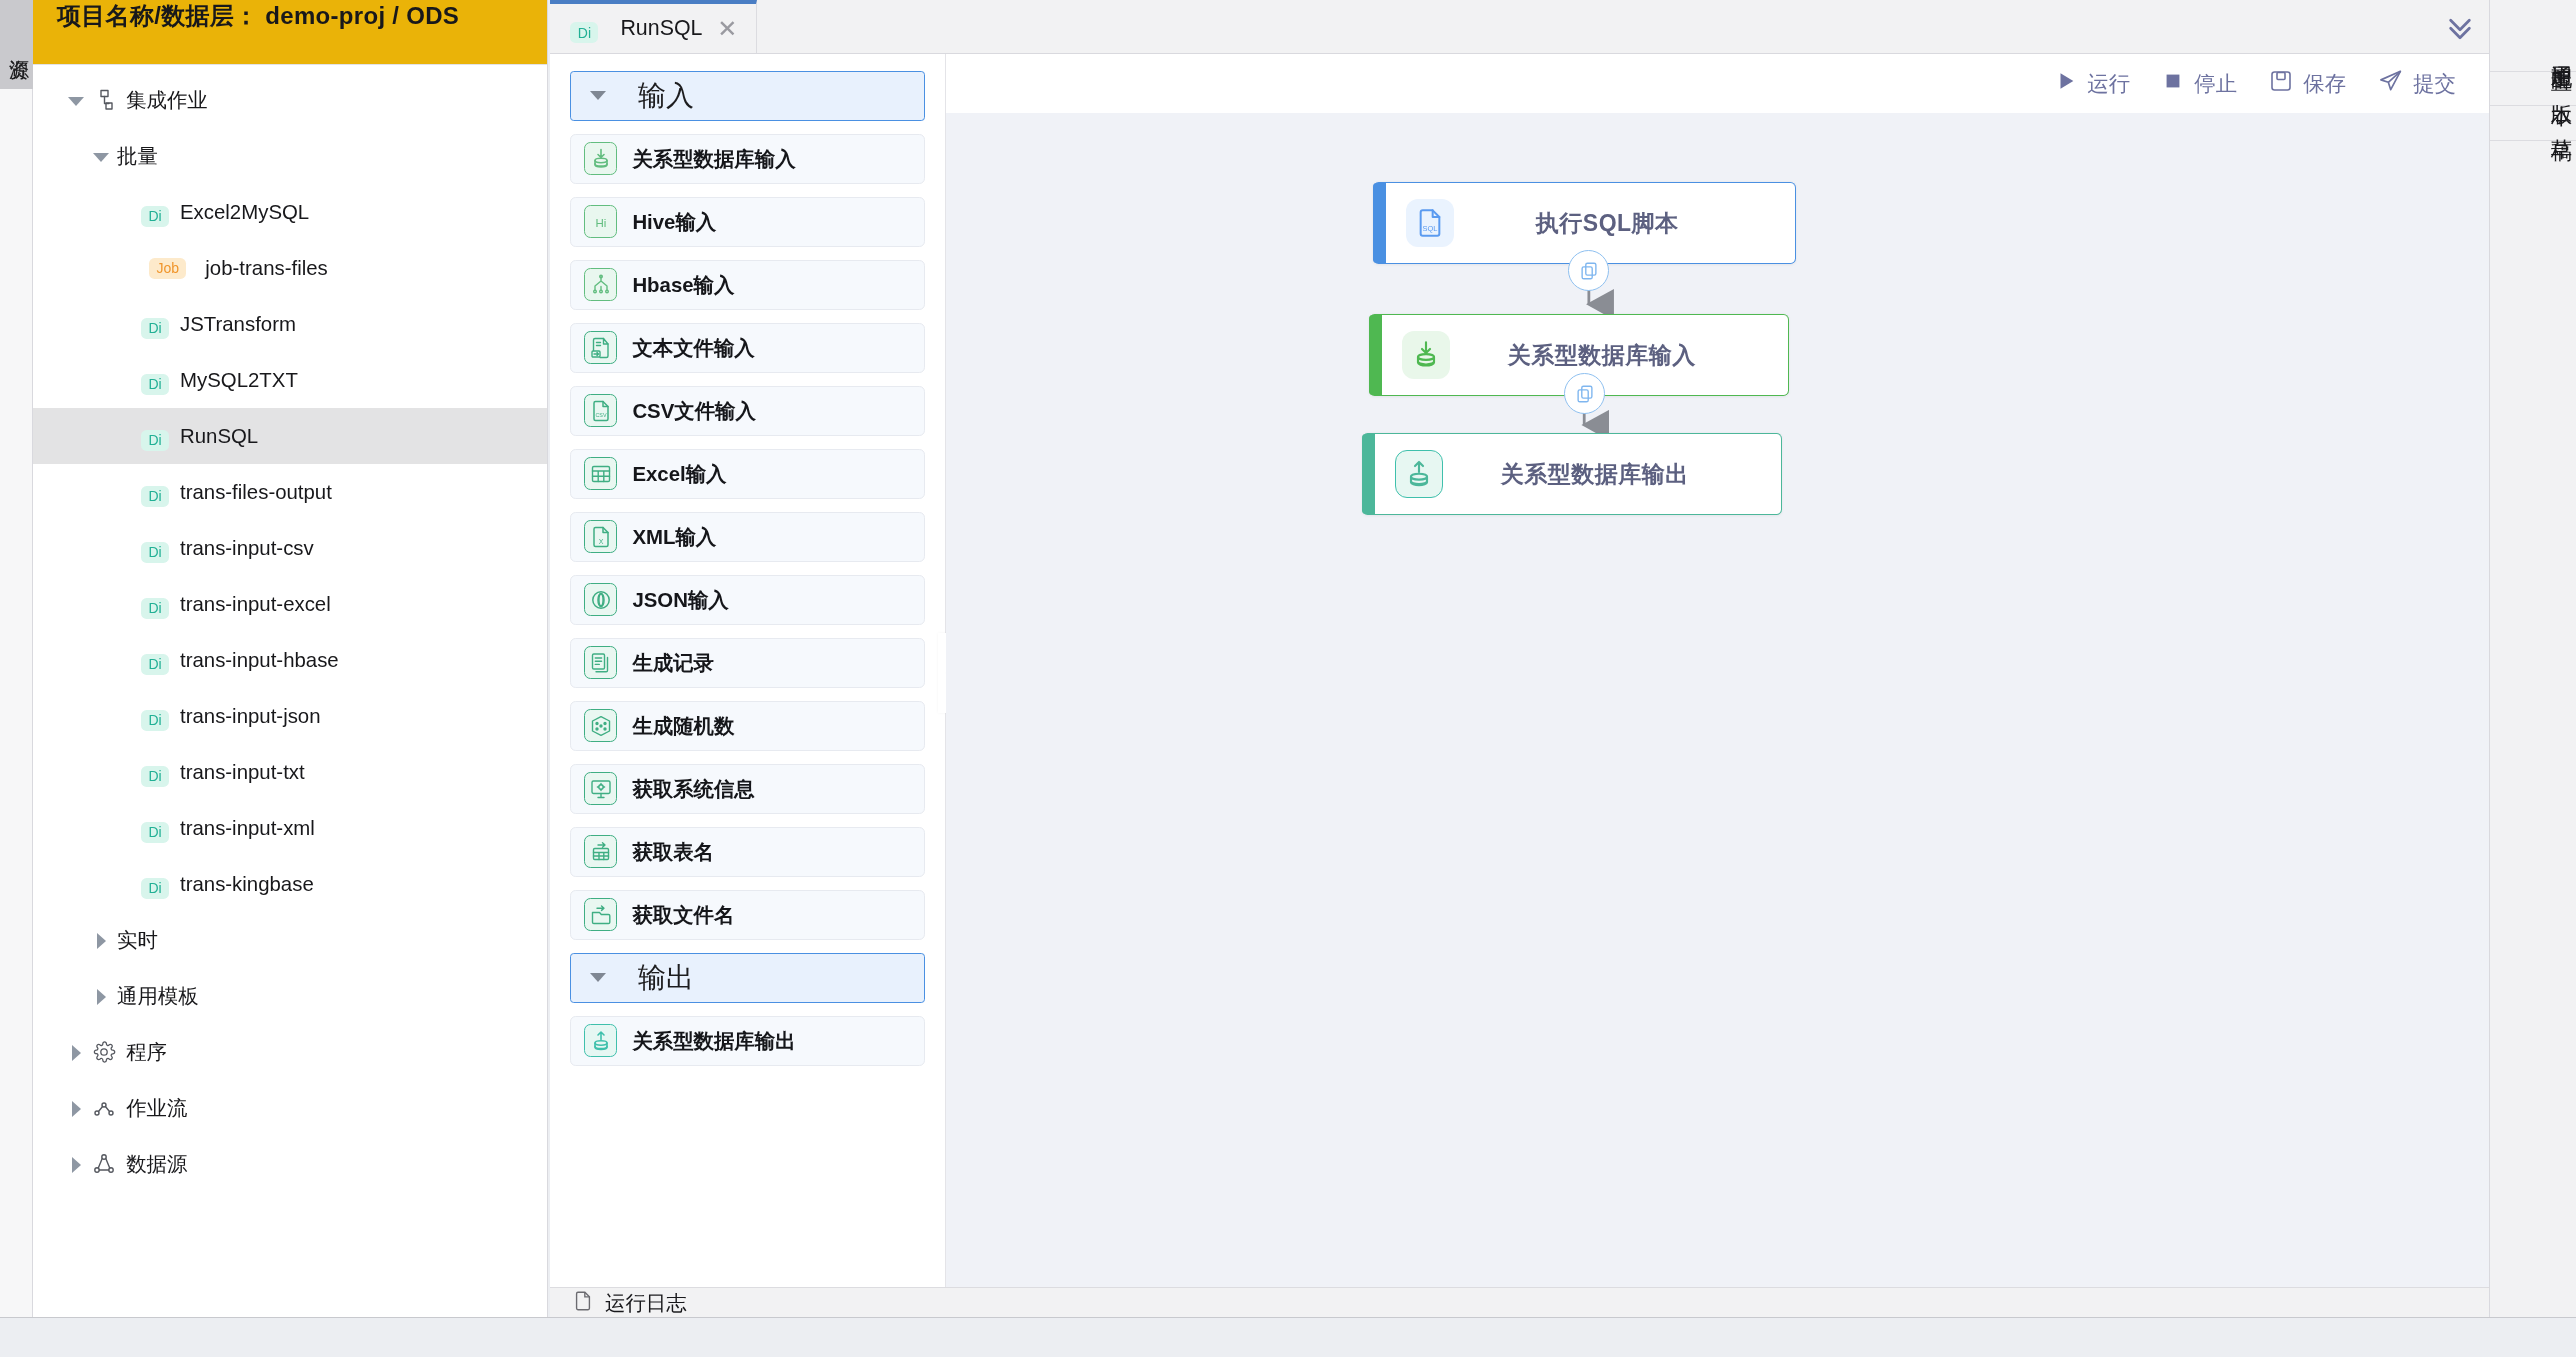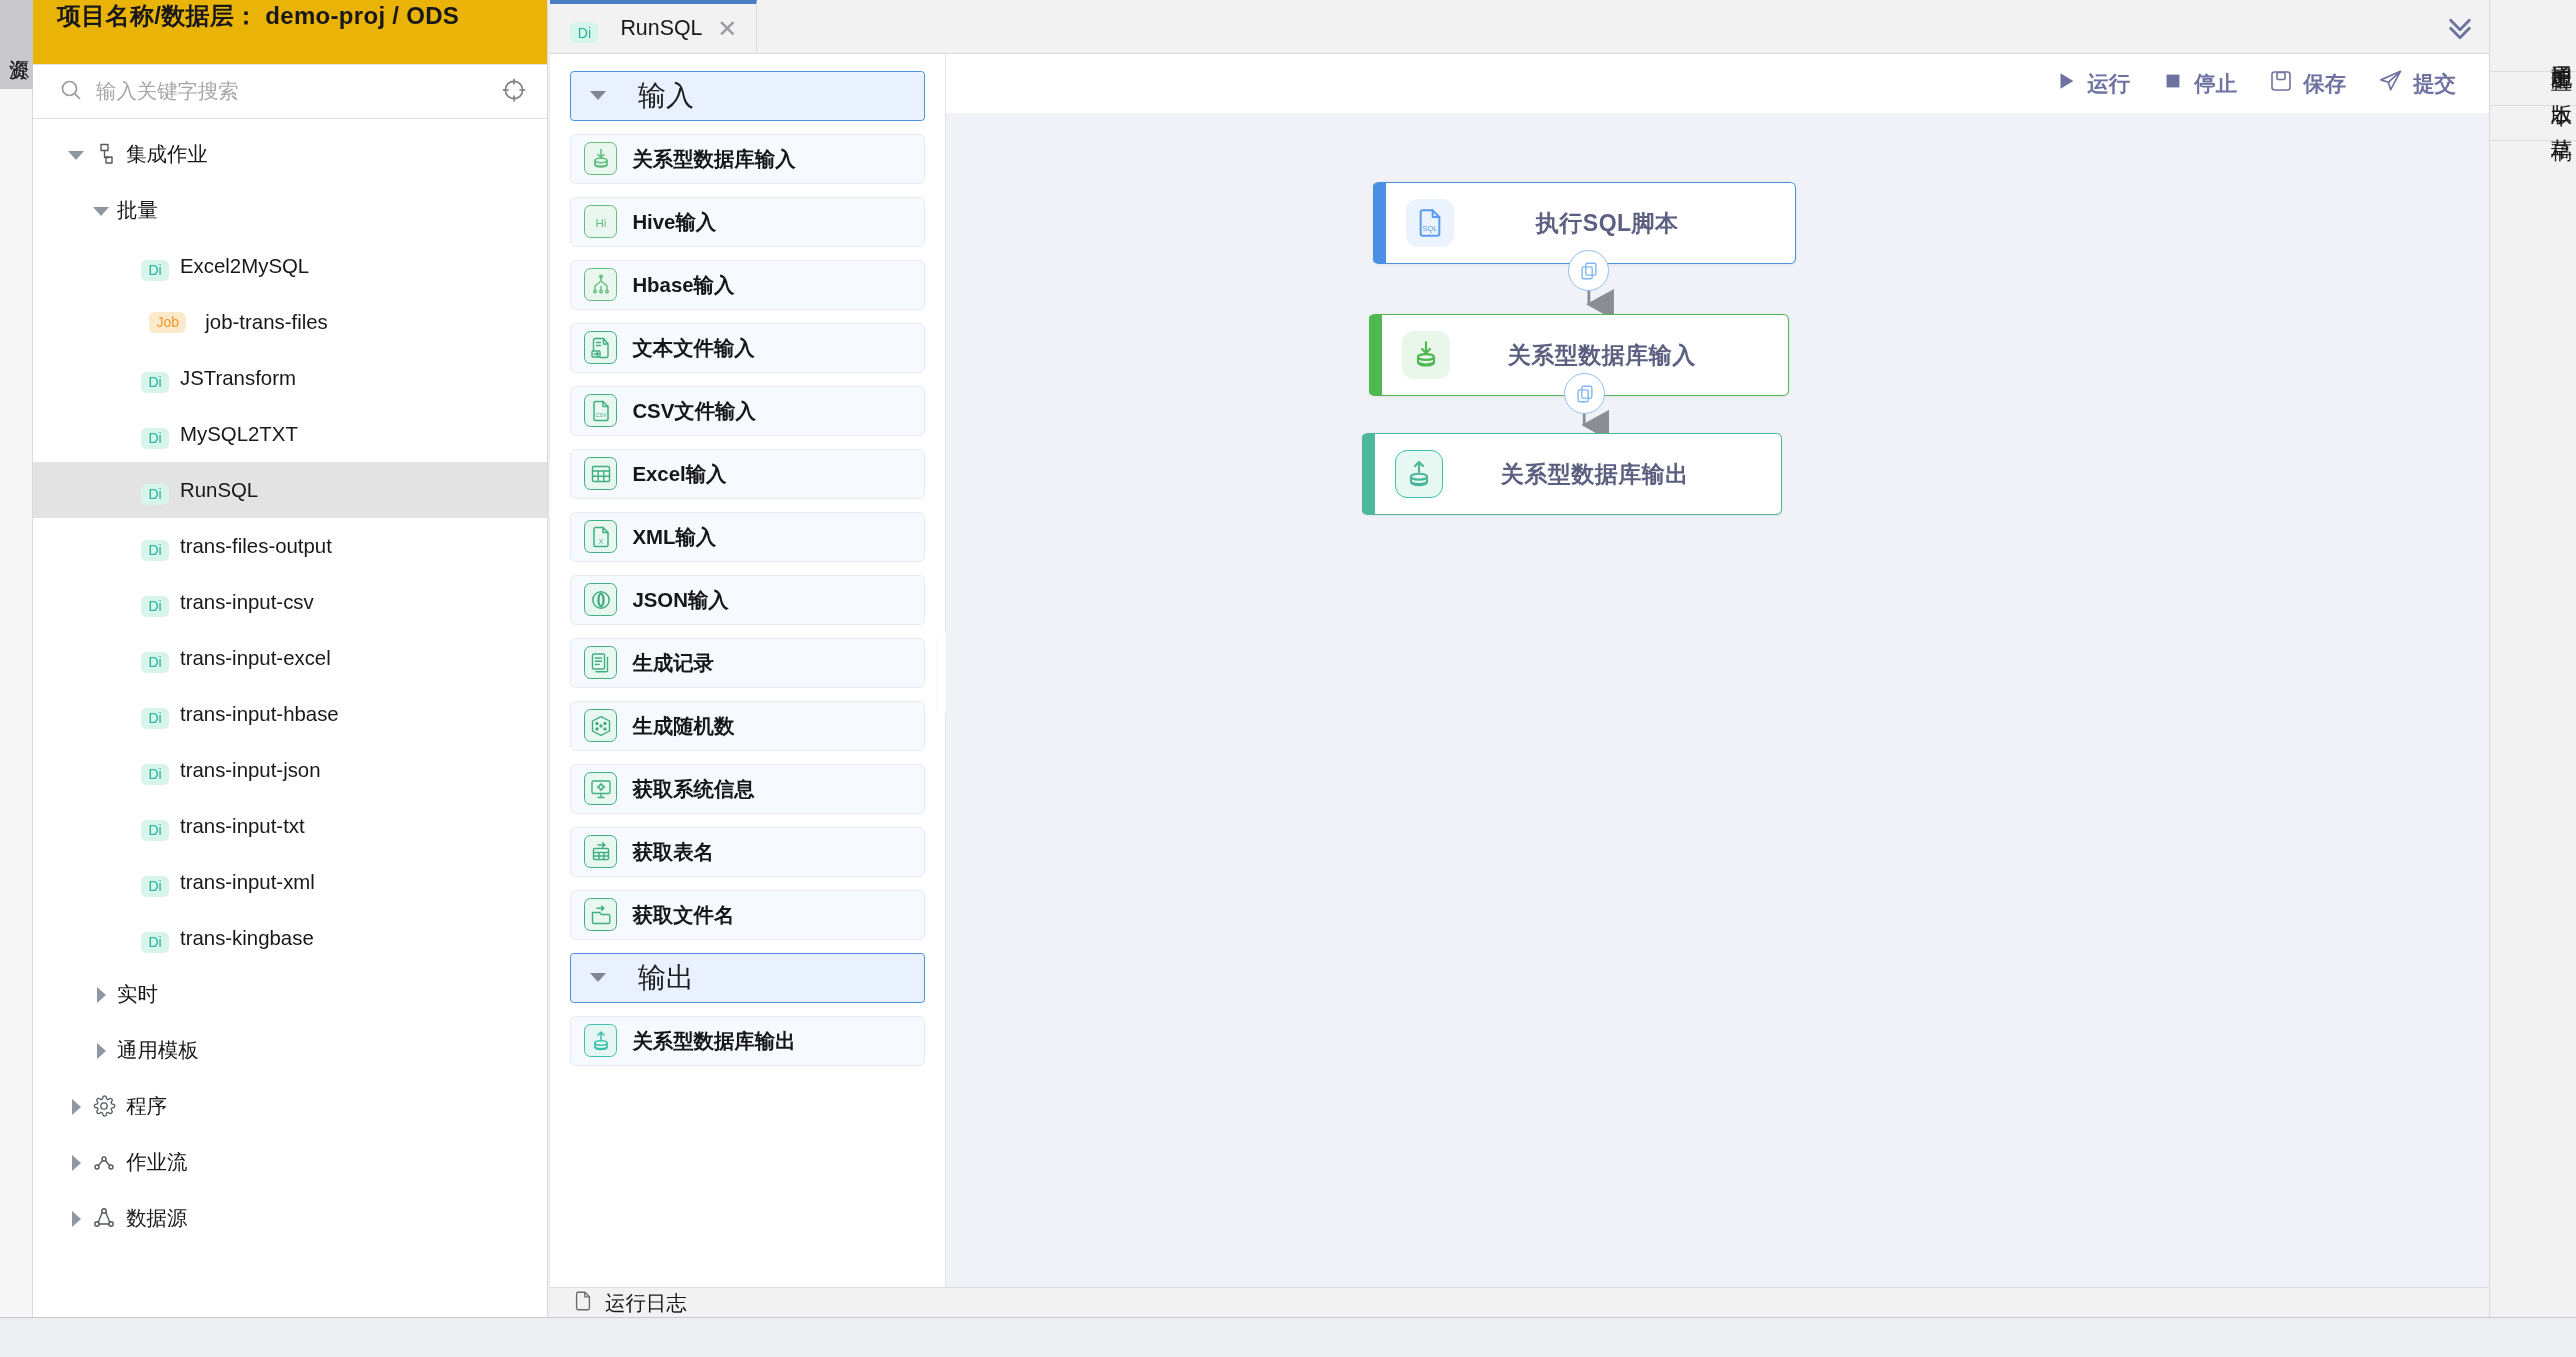--- a/index.html
+++ b/index.html
@@ -93,21 +93,21 @@
   .tabbar-spacer { flex: 1; }
   .tabbar-collapse {
     width: 59px; display: flex; align-items: center; justify-content: center;
   }
 
   
   .toolbar {
     position: absolute; left: 550px; top: 54px; right: 87px; height: 59px;
     background: #ffffff;
     display: flex; align-items: center; justify-content: flex-end;
-    padding-right: 33px; gap: 32px; font-weight: bold;
+    padding-right: 33px; gap: 32px;
   }
   .tbtn {
     display: flex; align-items: center; gap: 10.2px;
     font-size: 21.4px; color: #6d72a0; cursor: pointer;
   }
 
   
   .palette {
     position: absolute; left: 550px; top: 54px; width: 396px; bottom: 71px;
     background: #ffffff; border-right: 0.9px solid #e4e4e8;
@@ -214,38 +214,20 @@
 
 <div class="app">
 
   <div class="rail-left">
     <div class="rail-tab">资源</div>
   </div>
 
   <div class="sidebar">
     <div class="sb-header">
       <div class="sb-title">项目名称/数据层： demo-proj / ODS</div>
-    </div>
-    <div class="sb-search">
-      <span>
-        <svg width="24" height="24" viewBox="0 0 24 24" fill="none" stroke="#9a9aa0" stroke-width="1.7">
-          <circle cx="10.5" cy="10.5" r="7"></circle>
-            <line x1="15.7" y1="15.7" x2="21" y2="21"></line>
-        </svg>
-      </span>
-      <input class="sb-search-input" placeholder="输入关键字搜索" style="">
-      <span>
-        <svg width="26" height="26" viewBox="0 0 24 24" fill="none" stroke="#7d7d84" stroke-width="1.5">
-          <circle cx="12" cy="12" r="8"></circle>
-          <line x1="12" y1="1.5" x2="12" y2="7"></line>
-            <line x1="12" y1="17" x2="12" y2="22.5"></line>
-          <line x1="1.5" y1="12" x2="7" y2="12"></line>
-            <line x1="17" y1="12" x2="22.5" y2="12"></line>
-        </svg>
-      </span>
     </div>
     <div class="tree" id="tree">
         <div class="tnode" style="padding-left: 33px;">
           <span class="caret down"></span>
           <span class="ticon"><svg width="24" height="24" viewBox="0 0 24 24" fill="none" stroke="#55585f" stroke-width="1.4" stroke-linecap="round" stroke-linejoin="round">
               <rect x="9" y="2.5" width="7" height="6"></rect>
               <rect x="14" y="15" width="6" height="6"></rect>
               <path d="M12.5 8.5v7h4.5"></path>
             </svg></span>
           <span>集成作业</span>

